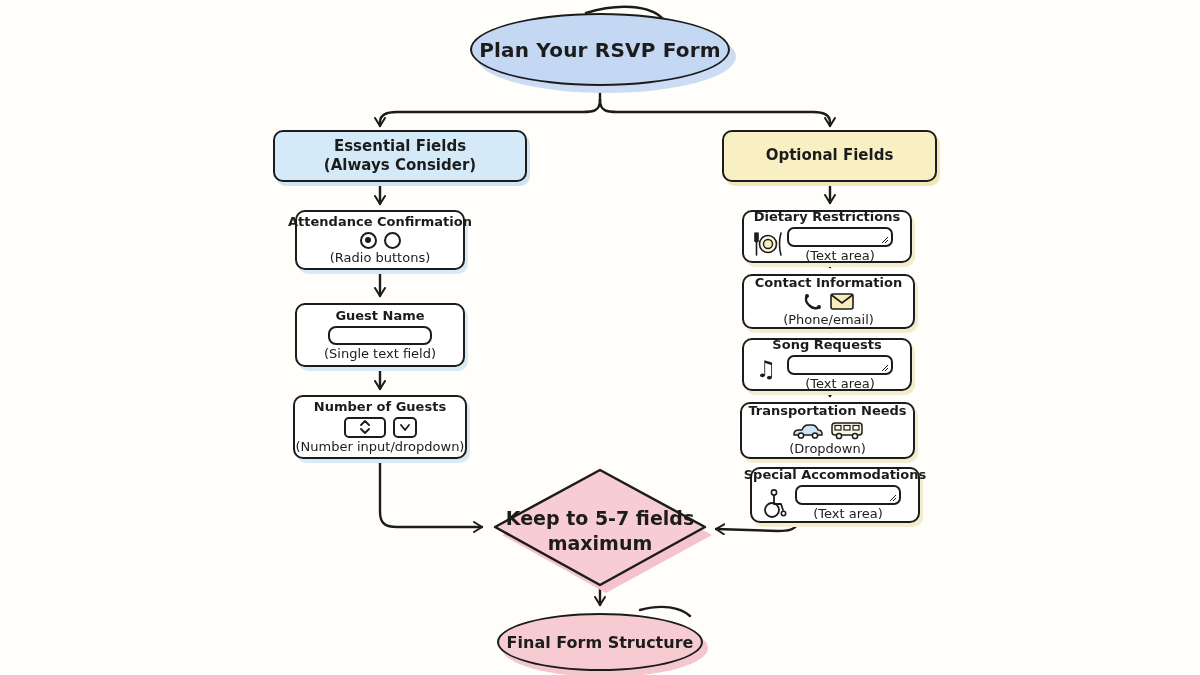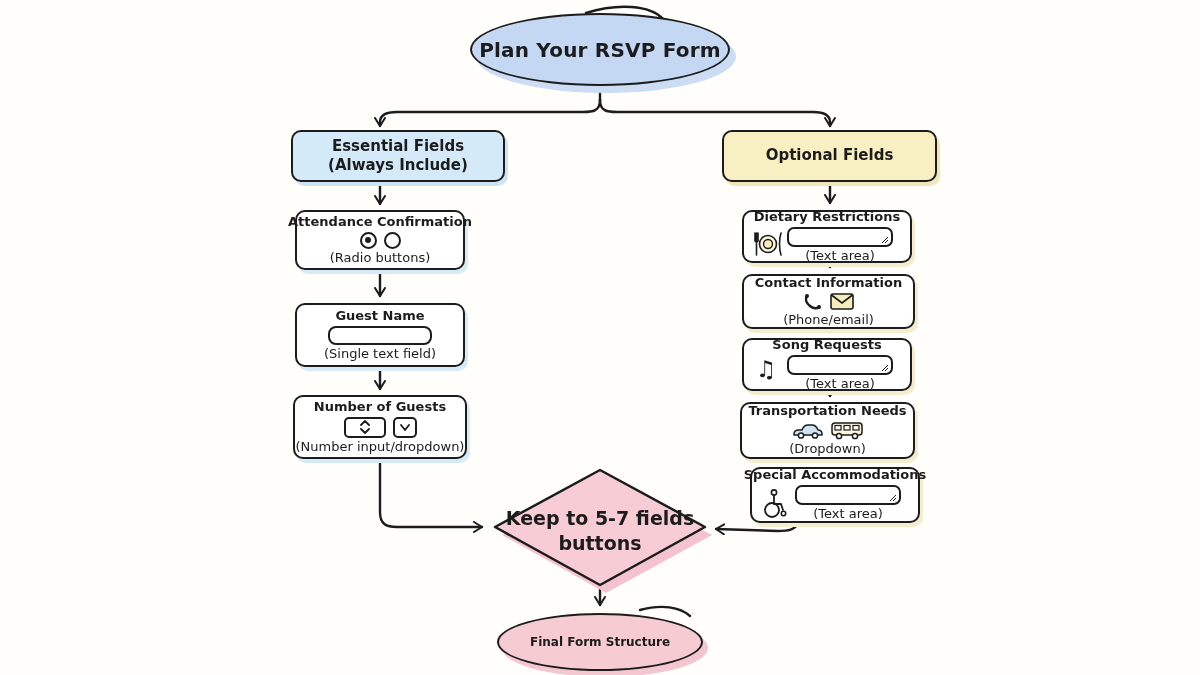--- a/index.html
+++ b/index.html
@@ -2,21 +2,21 @@
 <html><head>
 <meta charset="utf-8">
 <style>
   html,body{margin:0;padding:0;}
   body{background:#e9e9e9;font-family:"DejaVu Sans",sans-serif;color:#1c1c1c;}
   #canvas{position:relative;width:1200px;height:675px;background:#fffefb;overflow:hidden;margin:0 auto;}
   #wires{position:absolute;left:0;top:0;z-index:1;}
   .node{position:absolute;z-index:2;box-sizing:border-box;}
   .ellipse{border:2.5px solid #1c1c1c;border-radius:50%;display:flex;align-items:center;justify-content:center;text-align:center;}
   .start{background:#c4d8f4;box-shadow:6px 7px 0 #ccdcf5;font-size:20px;font-weight:600;letter-spacing:.2px;}
-  .end{background:#f7cbd2;box-shadow:5px 6px 0 #f4c7d0;font-size:12px;font-weight:600;}
+  .end{background:#f7cbd2;box-shadow:5px 6px 0 #f4c7d0;font-size:16px;font-weight:600;}
   .hdr{border:2.5px solid #1c1c1c;border-radius:10px;display:flex;flex-direction:column;align-items:center;justify-content:center;text-align:center;font-size:15px;font-weight:600;line-height:1.3;}
   .hdr.blue{background:#d5eaf8;box-shadow:3px 4px 0 #cfe4f2;}
   .hdr.yellow{background:#f8efc3;box-shadow:3px 4px 0 #f1e6b8;}
   .fbox{background:#ffffff;border:2px solid #1c1c1c;border-radius:10px;display:flex;flex-direction:column;align-items:center;justify-content:center;text-align:center;line-height:1.15;}
   .fbox.bshadow{box-shadow:3px 4px 0 #d7ebf7;}
   .fbox.yshadow{box-shadow:3px 4px 0 #f4ecce;}
   .btitle{font-size:13px;font-weight:600;white-space:nowrap;}
   .bsub{font-size:13px;font-weight:500;white-space:nowrap;}
   .mrow{display:flex;align-items:center;justify-content:center;gap:7px;margin:2px 0;}
   .sideicon{position:absolute;left:7px;display:flex;align-items:center;}
@@ -64,23 +64,23 @@
     <g>
       <polygon points="502,535 606,479 712,535 606,593" fill="#f4c3cd" stroke="none"></polygon>
       <polygon points="495,527 600,470 705,527 600,585" fill="#f7ccd4" stroke="#1c1c1c" stroke-width="2.5" stroke-linejoin="round"></polygon>
     </g>
   </svg>
 
   <div class="node ellipse start" style="left:470px;top:13px;width:260px;height:73px;">
     <span>Plan Your RSVP Form</span>
   </div>
 
-  <div class="node hdr blue" style="left:291px;top:130px;width:214px;height:52px;">
+  <div class="node hdr blue" style="left:273px;top:130px;width:254px;height:52px;">
     <span>Essential Fields</span>
-    <span>(Always Include)</span>
+    <span>(Always Consider)</span>
   </div>
   <div class="node hdr yellow" style="left:722px;top:130px;width:215px;height:52px;">
     <span>Optional Fields</span>
   </div>
 
   <div class="node fbox bshadow" style="left:295px;top:303px;width:170px;height:64px;">
     <span class="btitle">Guest Name</span>
     <span class="mrow">
         <span class="tfield"></span>
       </span>
@@ -199,20 +199,20 @@
           <svg width="8" height="8" viewBox="0 0 8 8">
             <path d="M7,1 L1,7 M7,4 L4,7" stroke="#1c1c1c" stroke-width="1"></path>
           </svg>
         </span>
     </span>
     <span class="bsub indent">(Text area)</span>
   </div>
 
   <div class="dtext" style="left:505px;top:506px;width:190px;">
     <div>Keep to 5-7 fields</div>
-    <div>buttons</div>
+    <div>maximum</div>
   </div>
 
   <div class="node ellipse end" style="left:497px;top:613px;width:206px;height:58px;">
     <span>Final Form Structure</span>
   </div>
 
 </div>
 
 </body></html>

